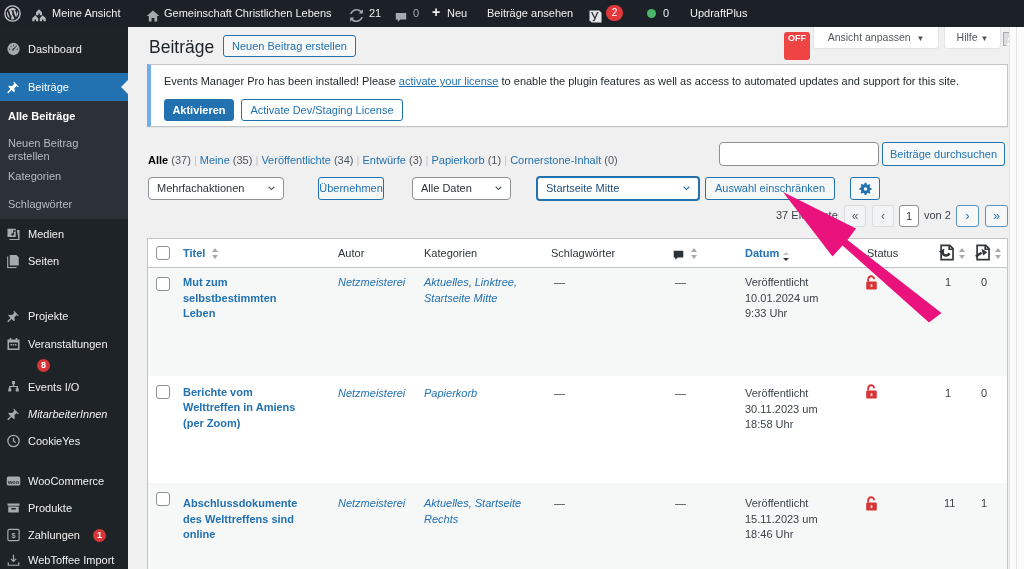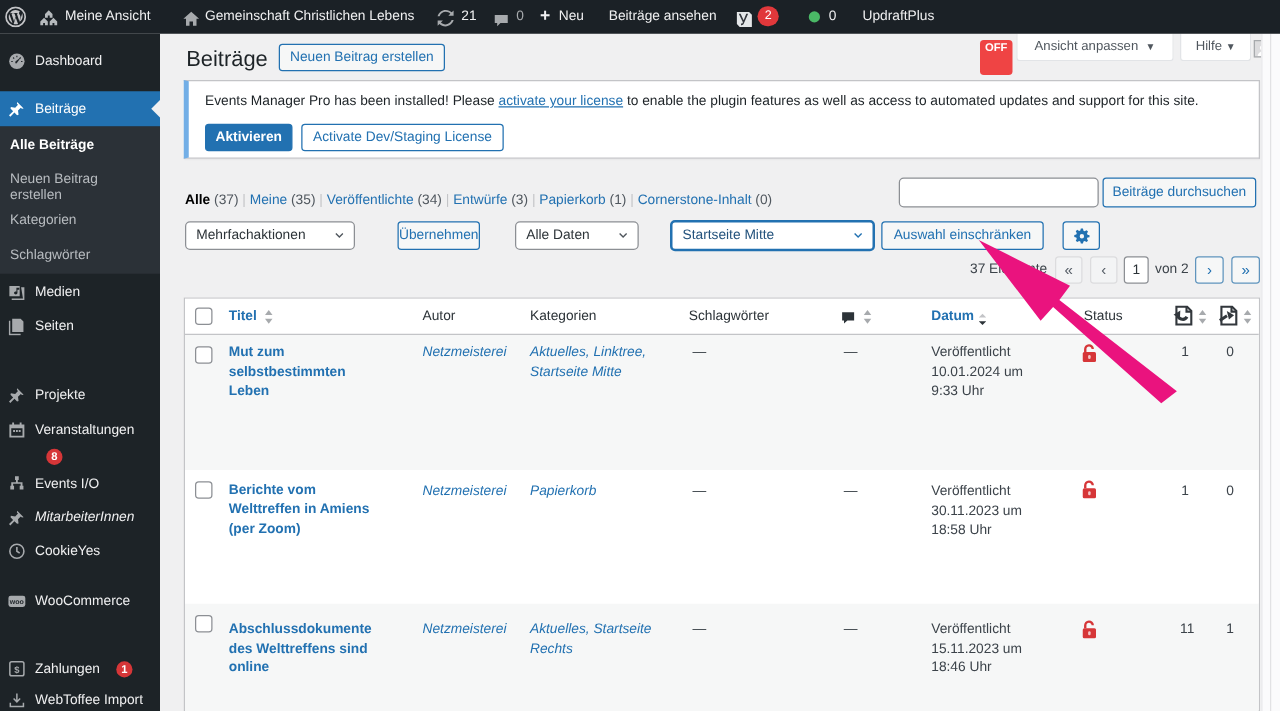--- a/index.html
+++ b/index.html
@@ -170,20 +170,28 @@
   </div>
 
   <div class="mi" style="top:440px;">
     <span class="ic">
         <svg viewBox="0 0 20 20">
           <rect x="1" y="4" width="18" height="12" rx="2.5" fill="#a7aaad"></rect>
           <text x="10" y="13.4" font-size="7.5" text-anchor="middle" fill="#1d2327" font-family="Liberation Sans" font-weight="bold">woo</text>
         </svg>
       </span>
     <span class="lb">WooCommerce</span>
+  </div>
+  <div class="mi" style="top:467.5px;">
+    <span class="ic">
+        <svg viewBox="0 0 20 20" fill="#a7aaad">
+          <path d="M2 4h16v3H2zm1 4h14v8H3zm4 2v2h6v-2z"></path>
+        </svg>
+      </span>
+    <span class="lb">Produkte</span>
   </div>
   <div class="mi" style="top:494.5px;">
     <span class="ic">
         <svg viewBox="0 0 20 20">
           <rect x="2.5" y="2.5" width="15" height="15" rx="2" fill="none" stroke="#a7aaad" stroke-width="1.6"></rect>
           <text x="10" y="14" font-size="10" text-anchor="middle" fill="#a7aaad" font-family="Liberation Sans" font-weight="bold">$</text>
         </svg>
       </span>
     <span class="lb">Zahlungen</span>
     <span class="badge" style="position:absolute; left:93px; top:7px;">1</span>

